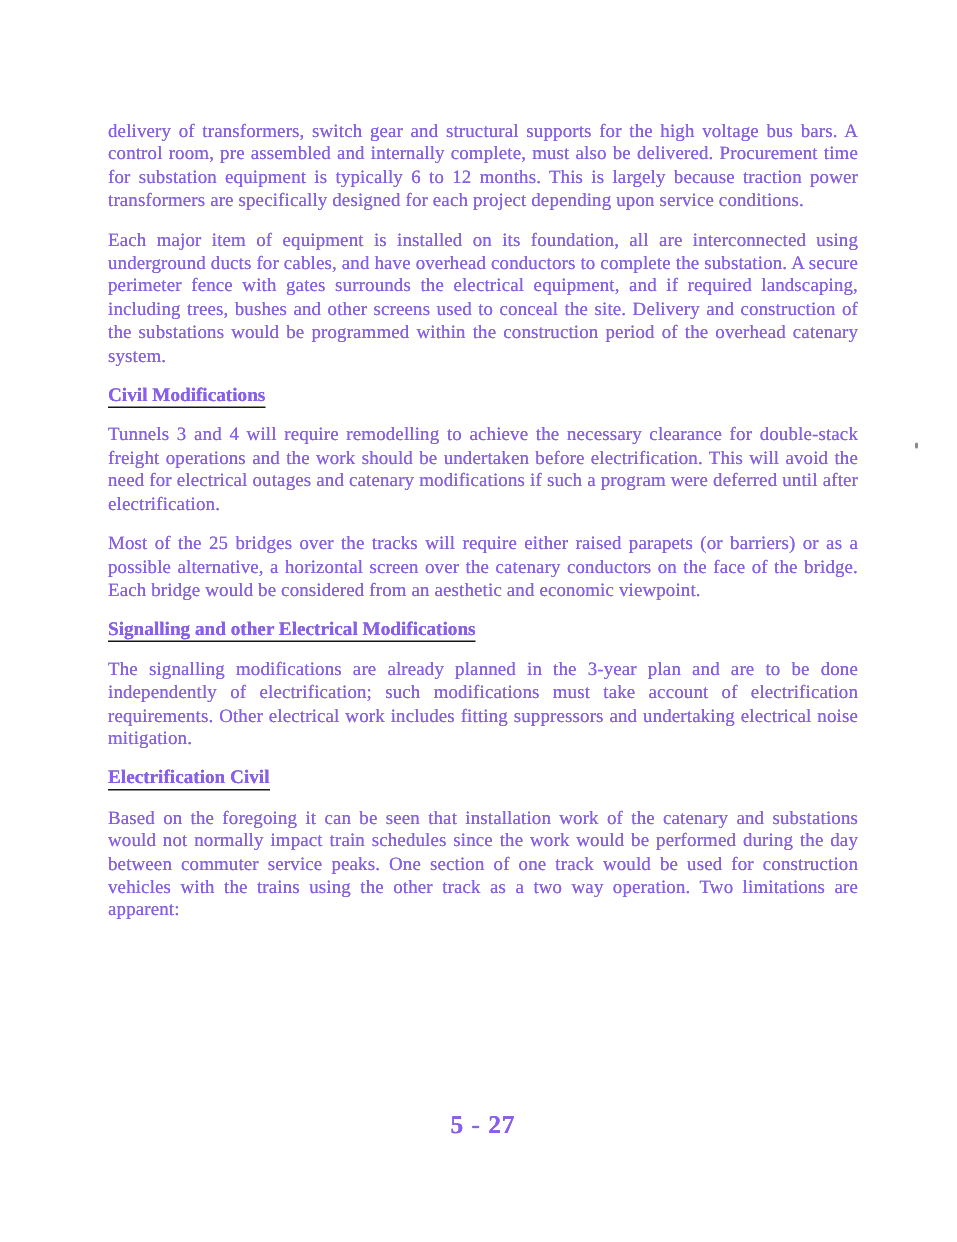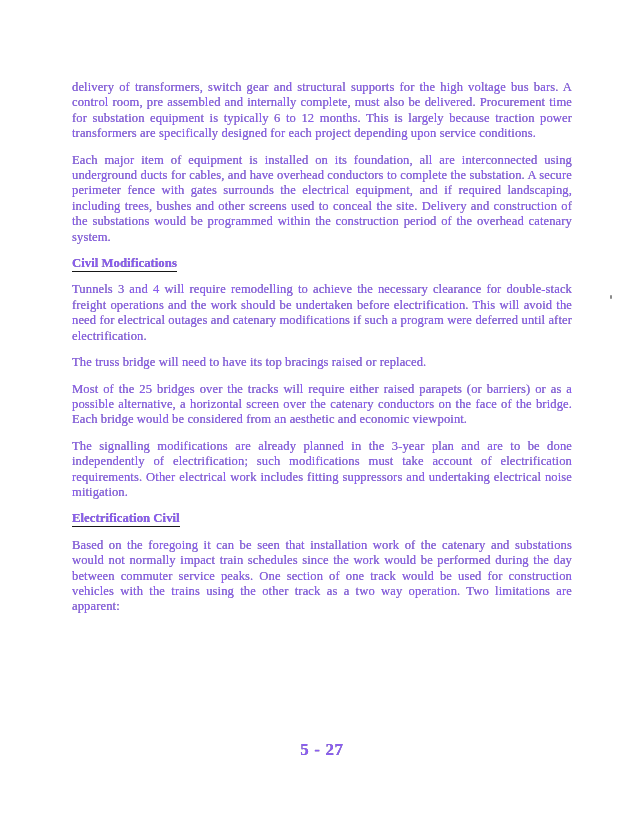--- a/index.html
+++ b/index.html
@@ -72,24 +72,26 @@
     <p class="body-par">delivery of transformers, switch gear and structural supports for the high voltage bus bars.  A control room, pre assembled and internally complete, must also be delivered.  Procurement time for substation equipment is typically 6 to 12 months.  This is largely because traction power transformers are specifically designed for each project depending upon service conditions.</p>
 
     <p class="body-par">Each major item of equipment is installed on its foundation, all are interconnected using underground ducts for cables, and have overhead conductors to complete the substation.  A secure perimeter fence with gates surrounds the electrical equipment, and if required landscaping, including trees, bushes and other screens used to conceal the site.  Delivery and construction of the substations would be programmed within the construction period of the overhead catenary system.</p>
 
     <h2 class="heading">
       <span class="underlined">Civil Modifications</span>
     </h2>
 
     <p class="body-par">Tunnels 3 and 4 will require remodelling to achieve the necessary clearance for double-stack freight operations and the work should be undertaken before electrification.  This will avoid the need for electrical outages and catenary modifications if such a program were deferred until after electrification.</p>
 
-    <p class="body-par">The truss bridge will need to have its top bracings raised or replaced.</p>
 
     <p class="body-par">Most of the 25 bridges over the tracks will require either raised parapets (or barriers) or as a possible alternative, a horizontal screen over the catenary conductors on the face of the bridge.  Each bridge would be considered from an aesthetic and economic viewpoint.</p>
 
+    <h2 class="heading">
+      <span class="underlined">Signalling and other Electrical Modifications</span>
+    </h2>
 
     <p class="body-par">The signalling modifications are already planned in the 3-year plan and are to be done independently of electrification; such modifications must take account of electrification requirements.  Other electrical work includes fitting suppressors and undertaking electrical noise mitigation.</p>
 
 
     <h2 class="heading">
       <span class="underlined">Electrification Civil</span>
     </h2>
 
     <p class="body-par">Based on the foregoing it can be seen that installation work of the catenary and substations would not normally impact train schedules since the work would be performed during the day between commuter service peaks.  One section of one track would be used for construction vehicles with the trains using the other track as a two way operation.  Two limitations are apparent:</p>
 

